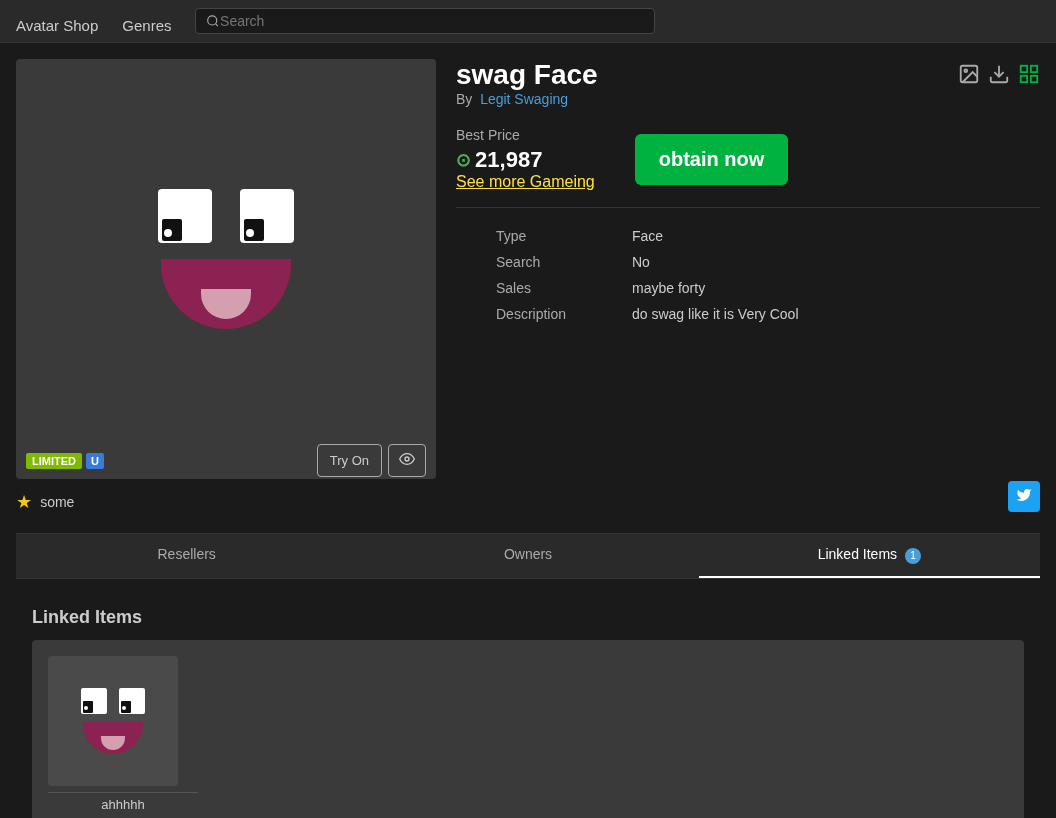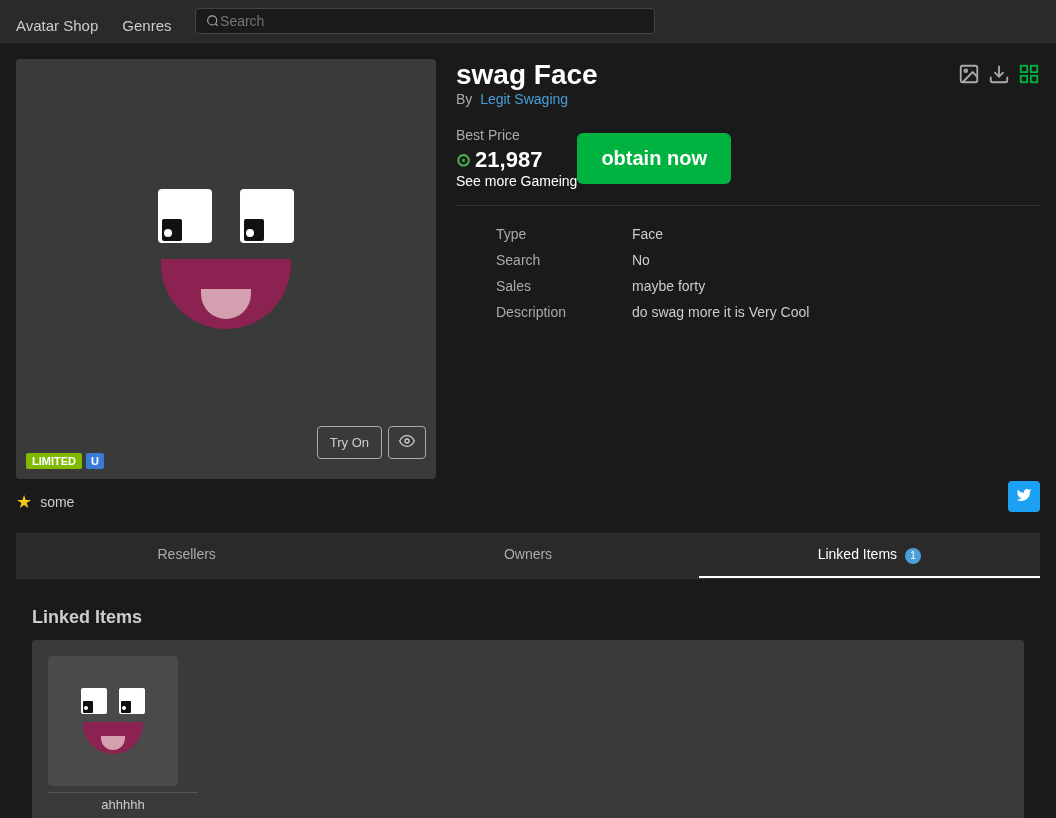--- a/index.html
+++ b/index.html
@@ -155,21 +155,21 @@
       color: white;
       font-size: 11px;
       font-weight: bold;
       padding: 2px 5px;
       border-radius: 2px;
     }
 
     
     .preview-buttons {
       position: absolute;
-      bottom: 20px;
+      bottom: 2px;
       right: 10px;
       display: flex;
       gap: 6px;
     }
     .btn-try-on {
       background: transparent;
       border: 1px solid #aaa;
       color: #ccc;
       padding: 6px 12px;
       border-radius: 4px;
@@ -223,20 +223,21 @@
     .header-icon {
       color: #aaa;
       font-size: 18px;
       cursor: pointer;
     }
 
     
     .price-section {
       display: flex;
       align-items: flex-start;
+      gap: 40px;
       margin-bottom: 20px;
       border-bottom: 1px solid #333;
       padding-bottom: 16px;
     }
     .price-label {
       color: #aaa;
       font-size: 14px;
       margin-bottom: 4px;
     }
     .price-value {
@@ -245,23 +246,24 @@
       gap: 4px;
       font-size: 22px;
       font-weight: bold;
       color: #fff;
     }
     .robux-icon {
       color: #4CAF50;
       font-size: 18px;
     }
     .see-more {
-      color: #ffffff;
-      font-size: 14px;
-      cursor: pointer;
+      color: #fde047;
+      font-size: 16px;
+      cursor: pointer;
+      text-decoration: underline;
     }
     .btn-obtain {
       background: #00b341;
       color: white;
       border: none;
       padding: 14px 24px;
       border-radius: 6px;
       font-size: 20px;
       font-weight: bold;
       cursor: pointer;
@@ -534,21 +536,21 @@
         <span class="detail-label">Type</span>
         <span class="detail-value">Face</span>
 
         <span class="detail-label">Search</span>
         <span class="detail-value">No</span>
 
         <span class="detail-label">Sales</span>
         <span class="detail-value">maybe forty</span>
 
         <span class="detail-label">Description</span>
-        <span class="detail-value">do swag more it is Very Cool</span>
+        <span class="detail-value">do swag like it is Very Cool</span>
       </div>
     </div>
   </div>
 
   <div class="social-section" style="display:flex; align-items:center; gap:8px; position:relative;">
     <span class="star">★</span>
     <span>some</span>
     <button class="twitter-btn" style="position:absolute; right:0; top:-10px;">
       <svg width="16" height="16" viewBox="0 0 24 24" fill="white">
         <path d="M23 3a10.9 10.9 0 0 1-3.14 1.53 4.48 4.48 0 0 0-7.86 3v1A10.66 10.66 0 0 1 3 4s-4 9 5 13a11.64 11.64 0 0 1-7 2c9 5 20 0 20-11.5a4.5 4.5 0 0 0-.08-.83A7.72 7.72 0 0 0 23 3z"></path>

